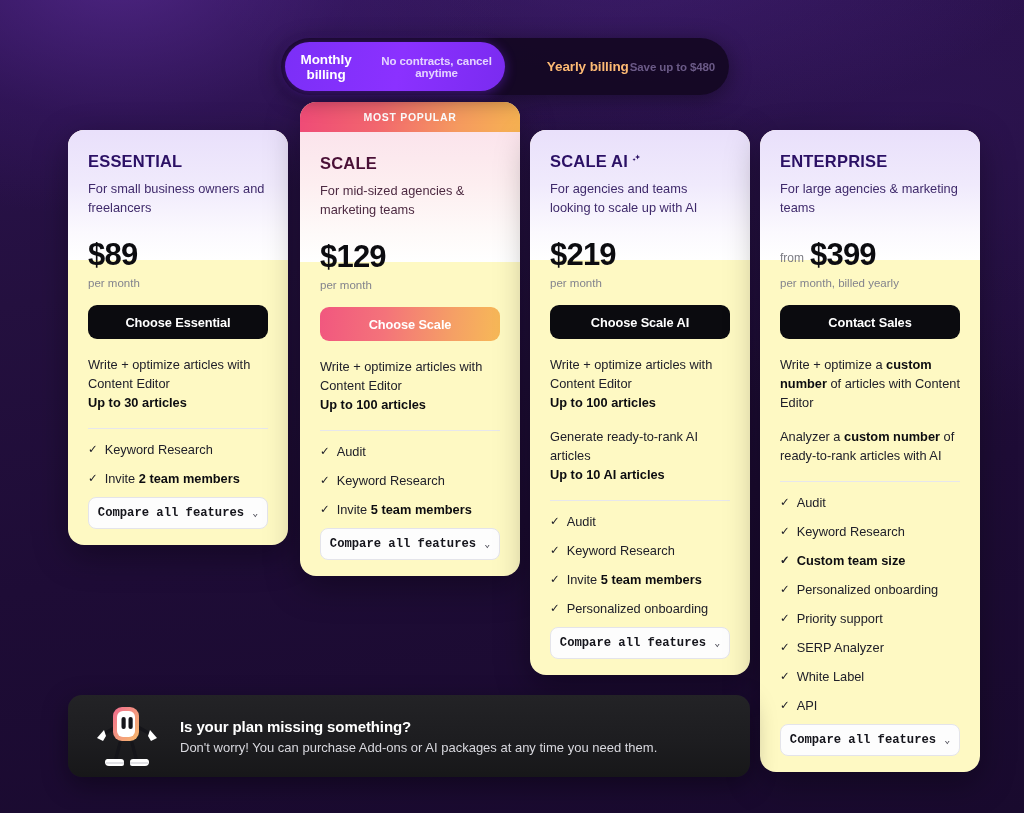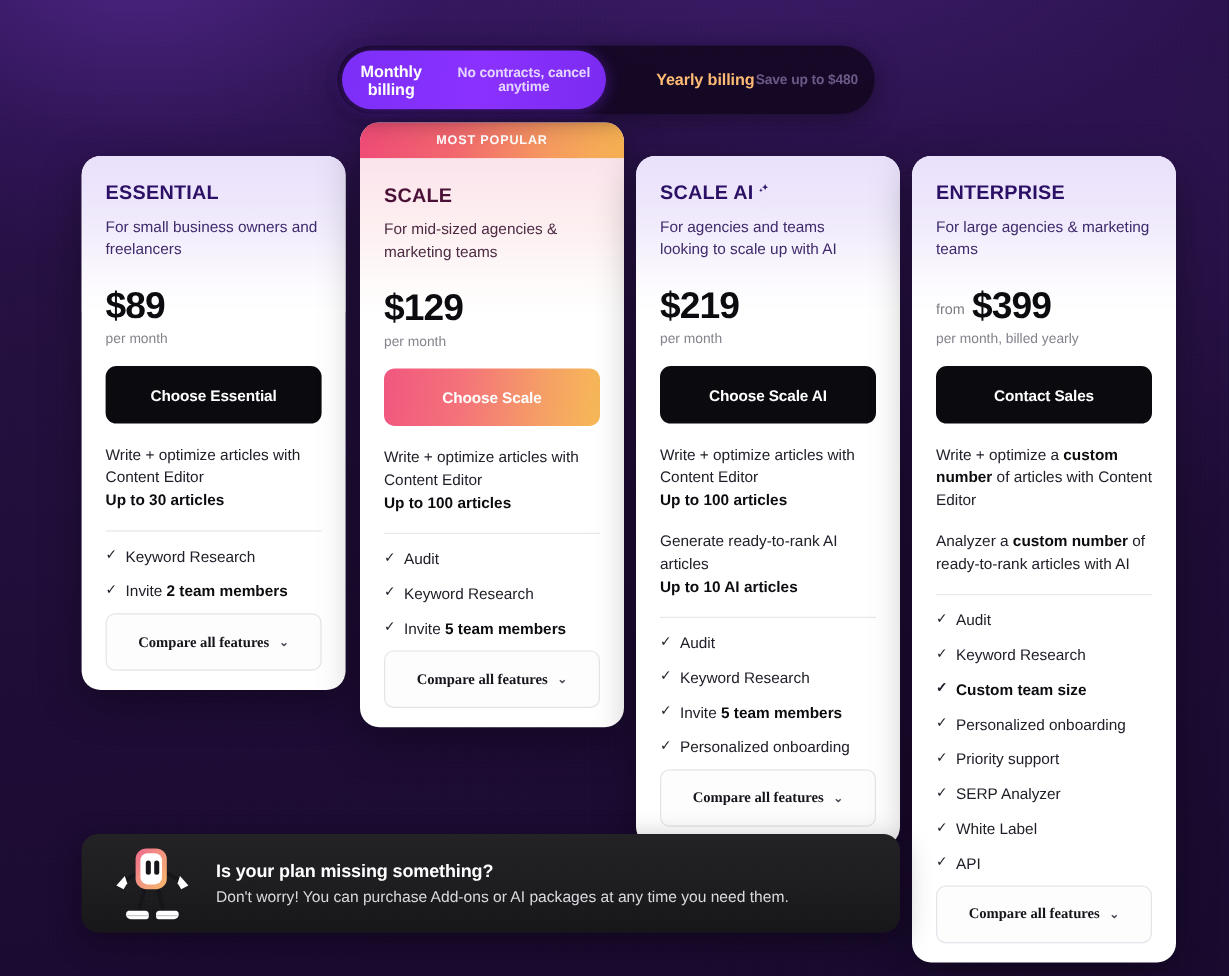--- a/index.html
+++ b/index.html
@@ -76,21 +76,21 @@
   .toggle-opt.idle  .toggle-title  { color: #fdba74; margin-left: 32px; }
   .toggle-opt.idle  .toggle-sub    { color: #6b5a87; }
 
   
   #cards { position: absolute; left: 0; top: 0; width: 1024px; height: 813px; }
 
   .card {
     position: absolute;
     width: 220px;
     border-radius: 16px;
-    background: #ffffff;
+    background: #fef9c3;
     overflow: hidden;
     box-shadow: 0 10px 34px rgba(0,0,0,0.34);
     display: flex;
     flex-direction: column;
   }
   .card .head-tint {
     position: absolute;
     left: 0; right: 0; top: 0;
     height: 130px;
     background: linear-gradient(180deg, #e9e0fb 0%, #f0eafc 42%, #fbf9fe 78%, #ffffff 100%);
@@ -138,21 +138,21 @@
   }
   .card.popular .plan-desc { color: #4d2a42; }
 
   .price-row { margin-top: 22px; display: flex; align-items: flex-end; gap: 6px; }
   .price-from { font-size: 12px; color: #7c7c85; padding-bottom: 5px; }
   .price { font-size: 31px; font-weight: bold; letter-spacing: -0.8px; color: #0c0c10; line-height: 1; }
   .price-period { margin-top: 7px; font-size: 11.5px; color: #83838d; }
 
   .cta {
     margin-top: 16px;
-    height: 48px;
+    height: 34px;
     border-radius: 9px;
     background: #0b0b0f;
     color: #ffffff;
     font-size: 12.8px;
     font-weight: bold;
     letter-spacing: -0.1px;
     display: flex;
     align-items: center;
     justify-content: center;
     border: none;
@@ -182,33 +182,33 @@
     font-size: 12.8px;
     line-height: 1.25;
     color: #20202a;
   }
   .feat .chk { color: #20202a; font-size: 11.5px; line-height: 1.35; flex: 0 0 auto; }
   .feat b { font-weight: bold; color: #0c0c10; }
   .feat.all-bold { font-weight: bold; color: #0c0c10; }
 
   .compare {
     margin-top: auto;
-    height: 48px;
+    height: 32px;
     border-radius: 8px;
     border: 1px solid #e4e4ea;
     background: #fdfdfd;
     display: flex;
     align-items: center;
     justify-content: center;
     gap: 8px;
     font-size: 12.2px;
     font-weight: bold;
     color: #15151c;
     cursor: pointer;
-    font-family: Liberation Serif, serif;
+    font-family: Liberation Mono, monospace;
   }
   .compare .chev { font-size: 10px; color: #4a4a55; }
   .spacer { flex: 1 1 auto; min-height: 10px; }
 
   
   #addon-banner {
     position: absolute;
     left: 68px;
     top: 695px;
     width: 682px;

